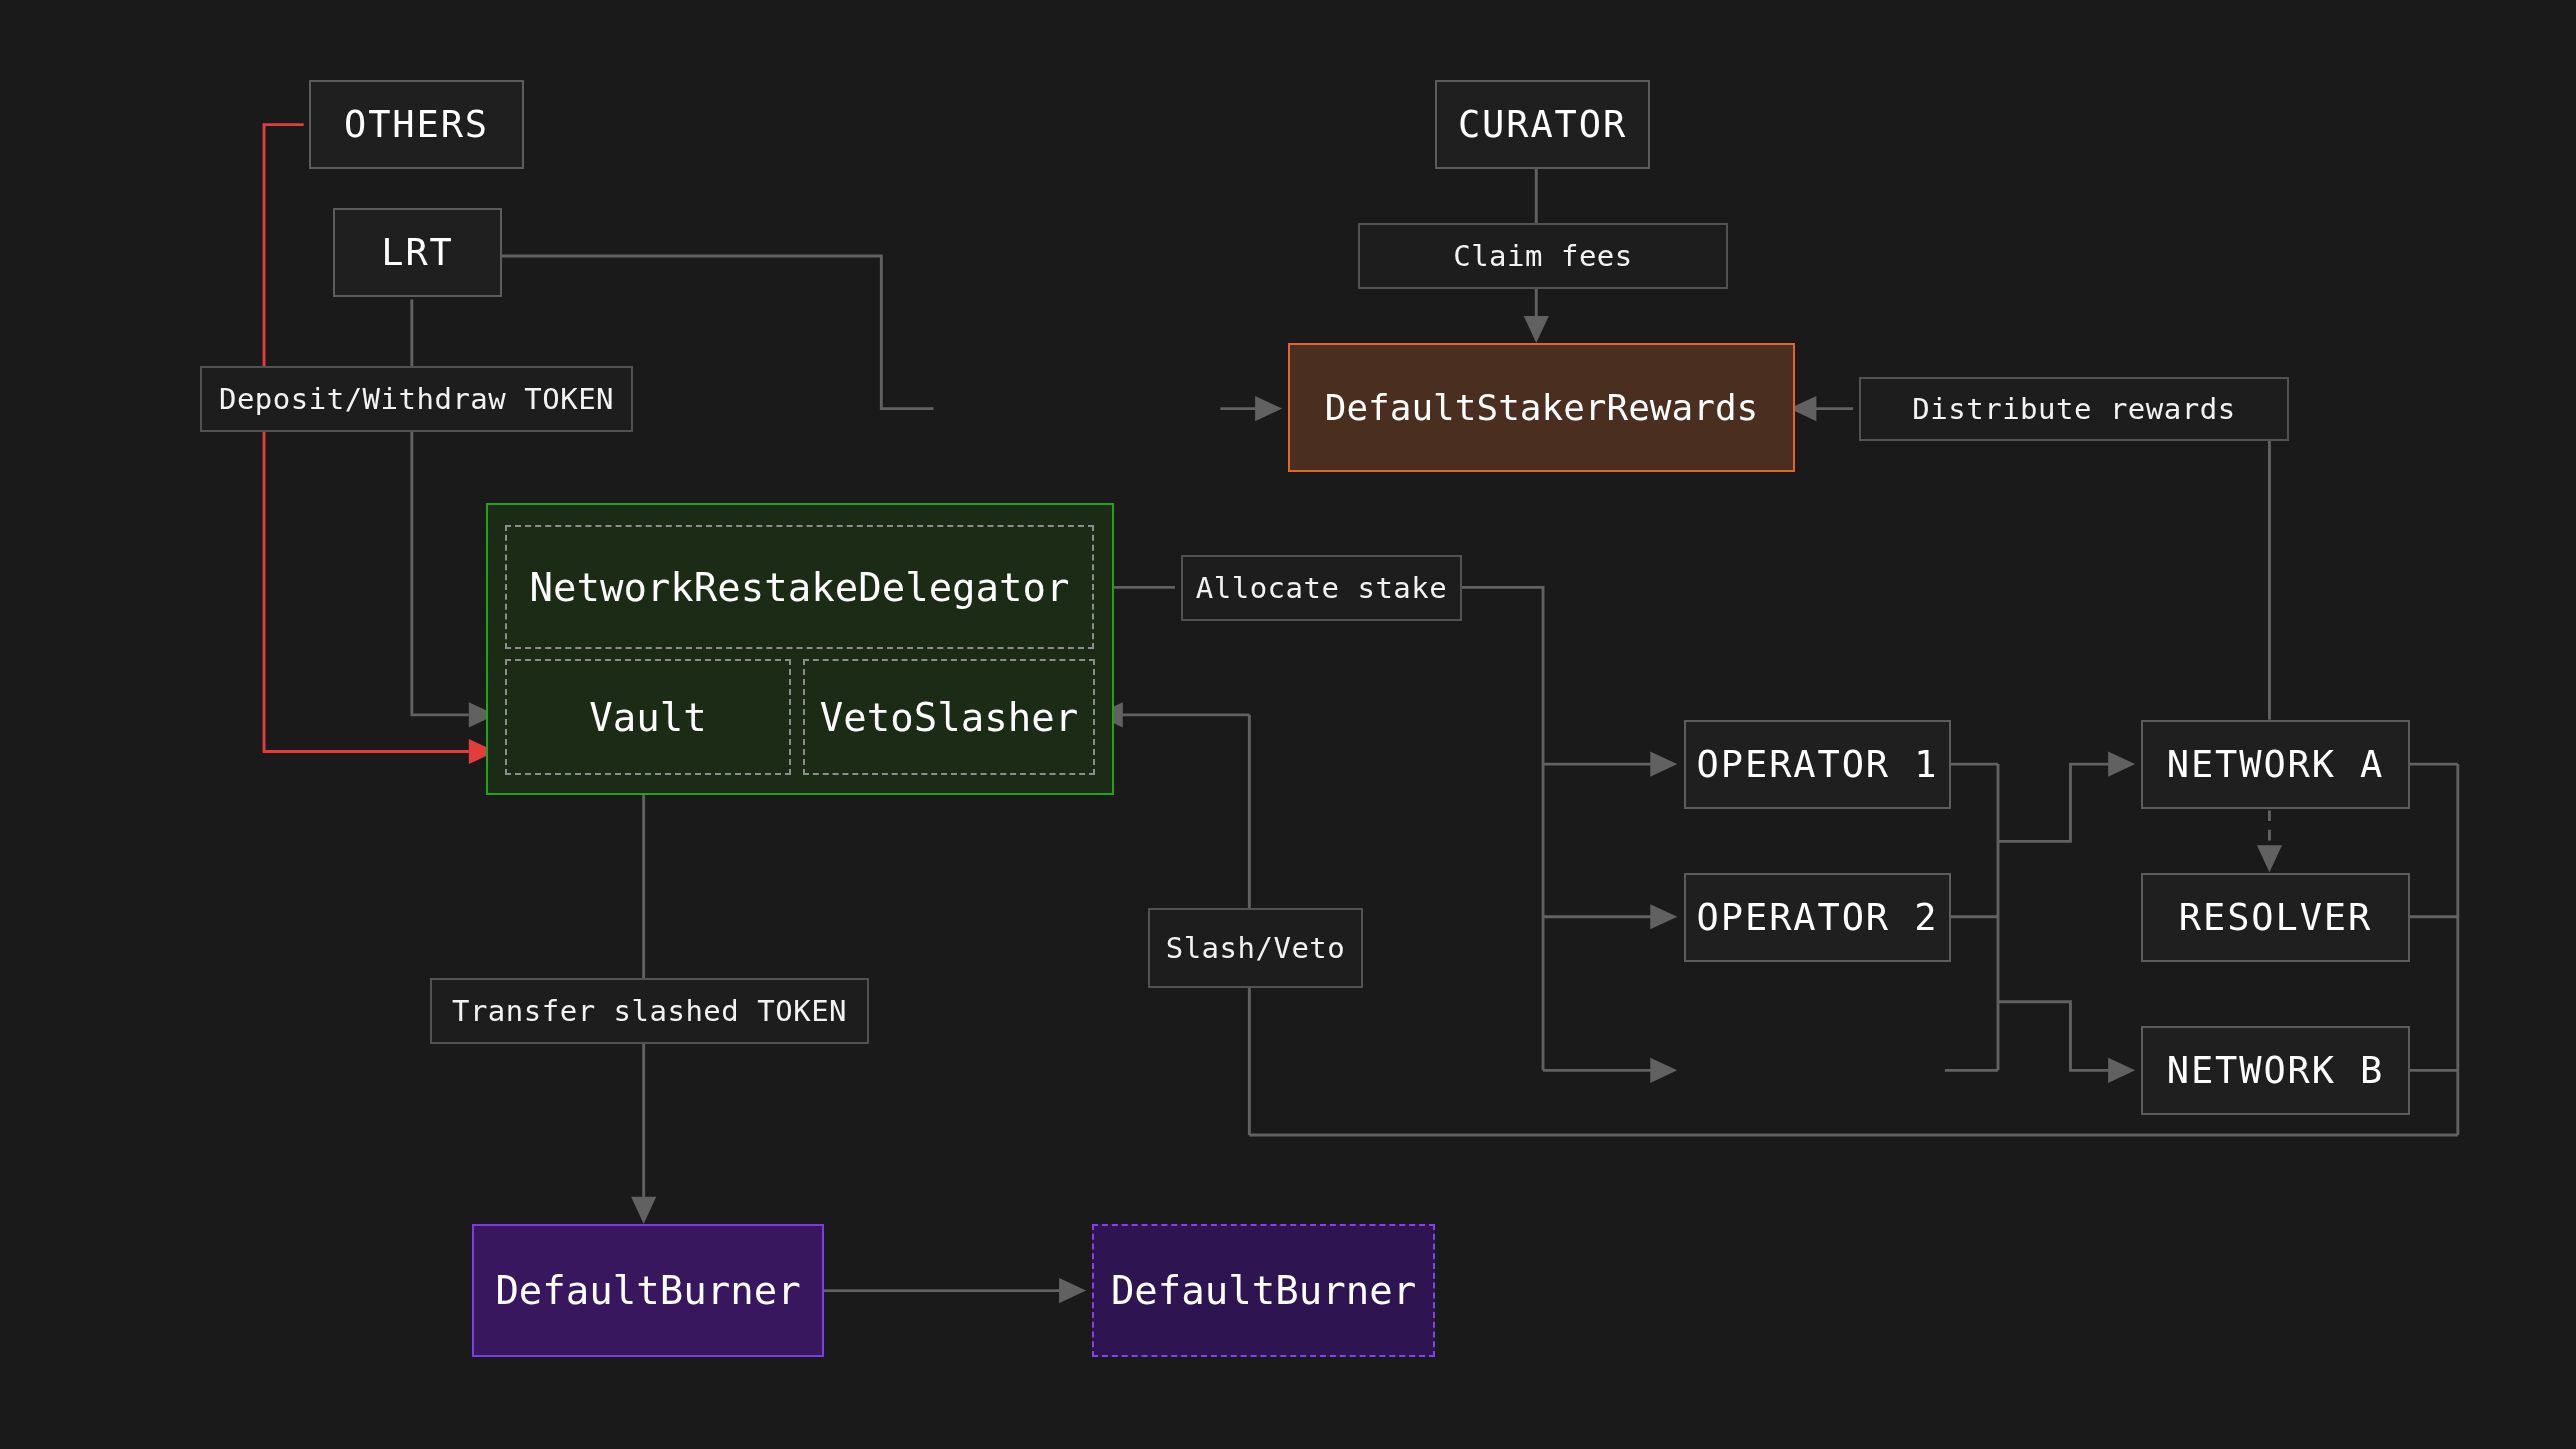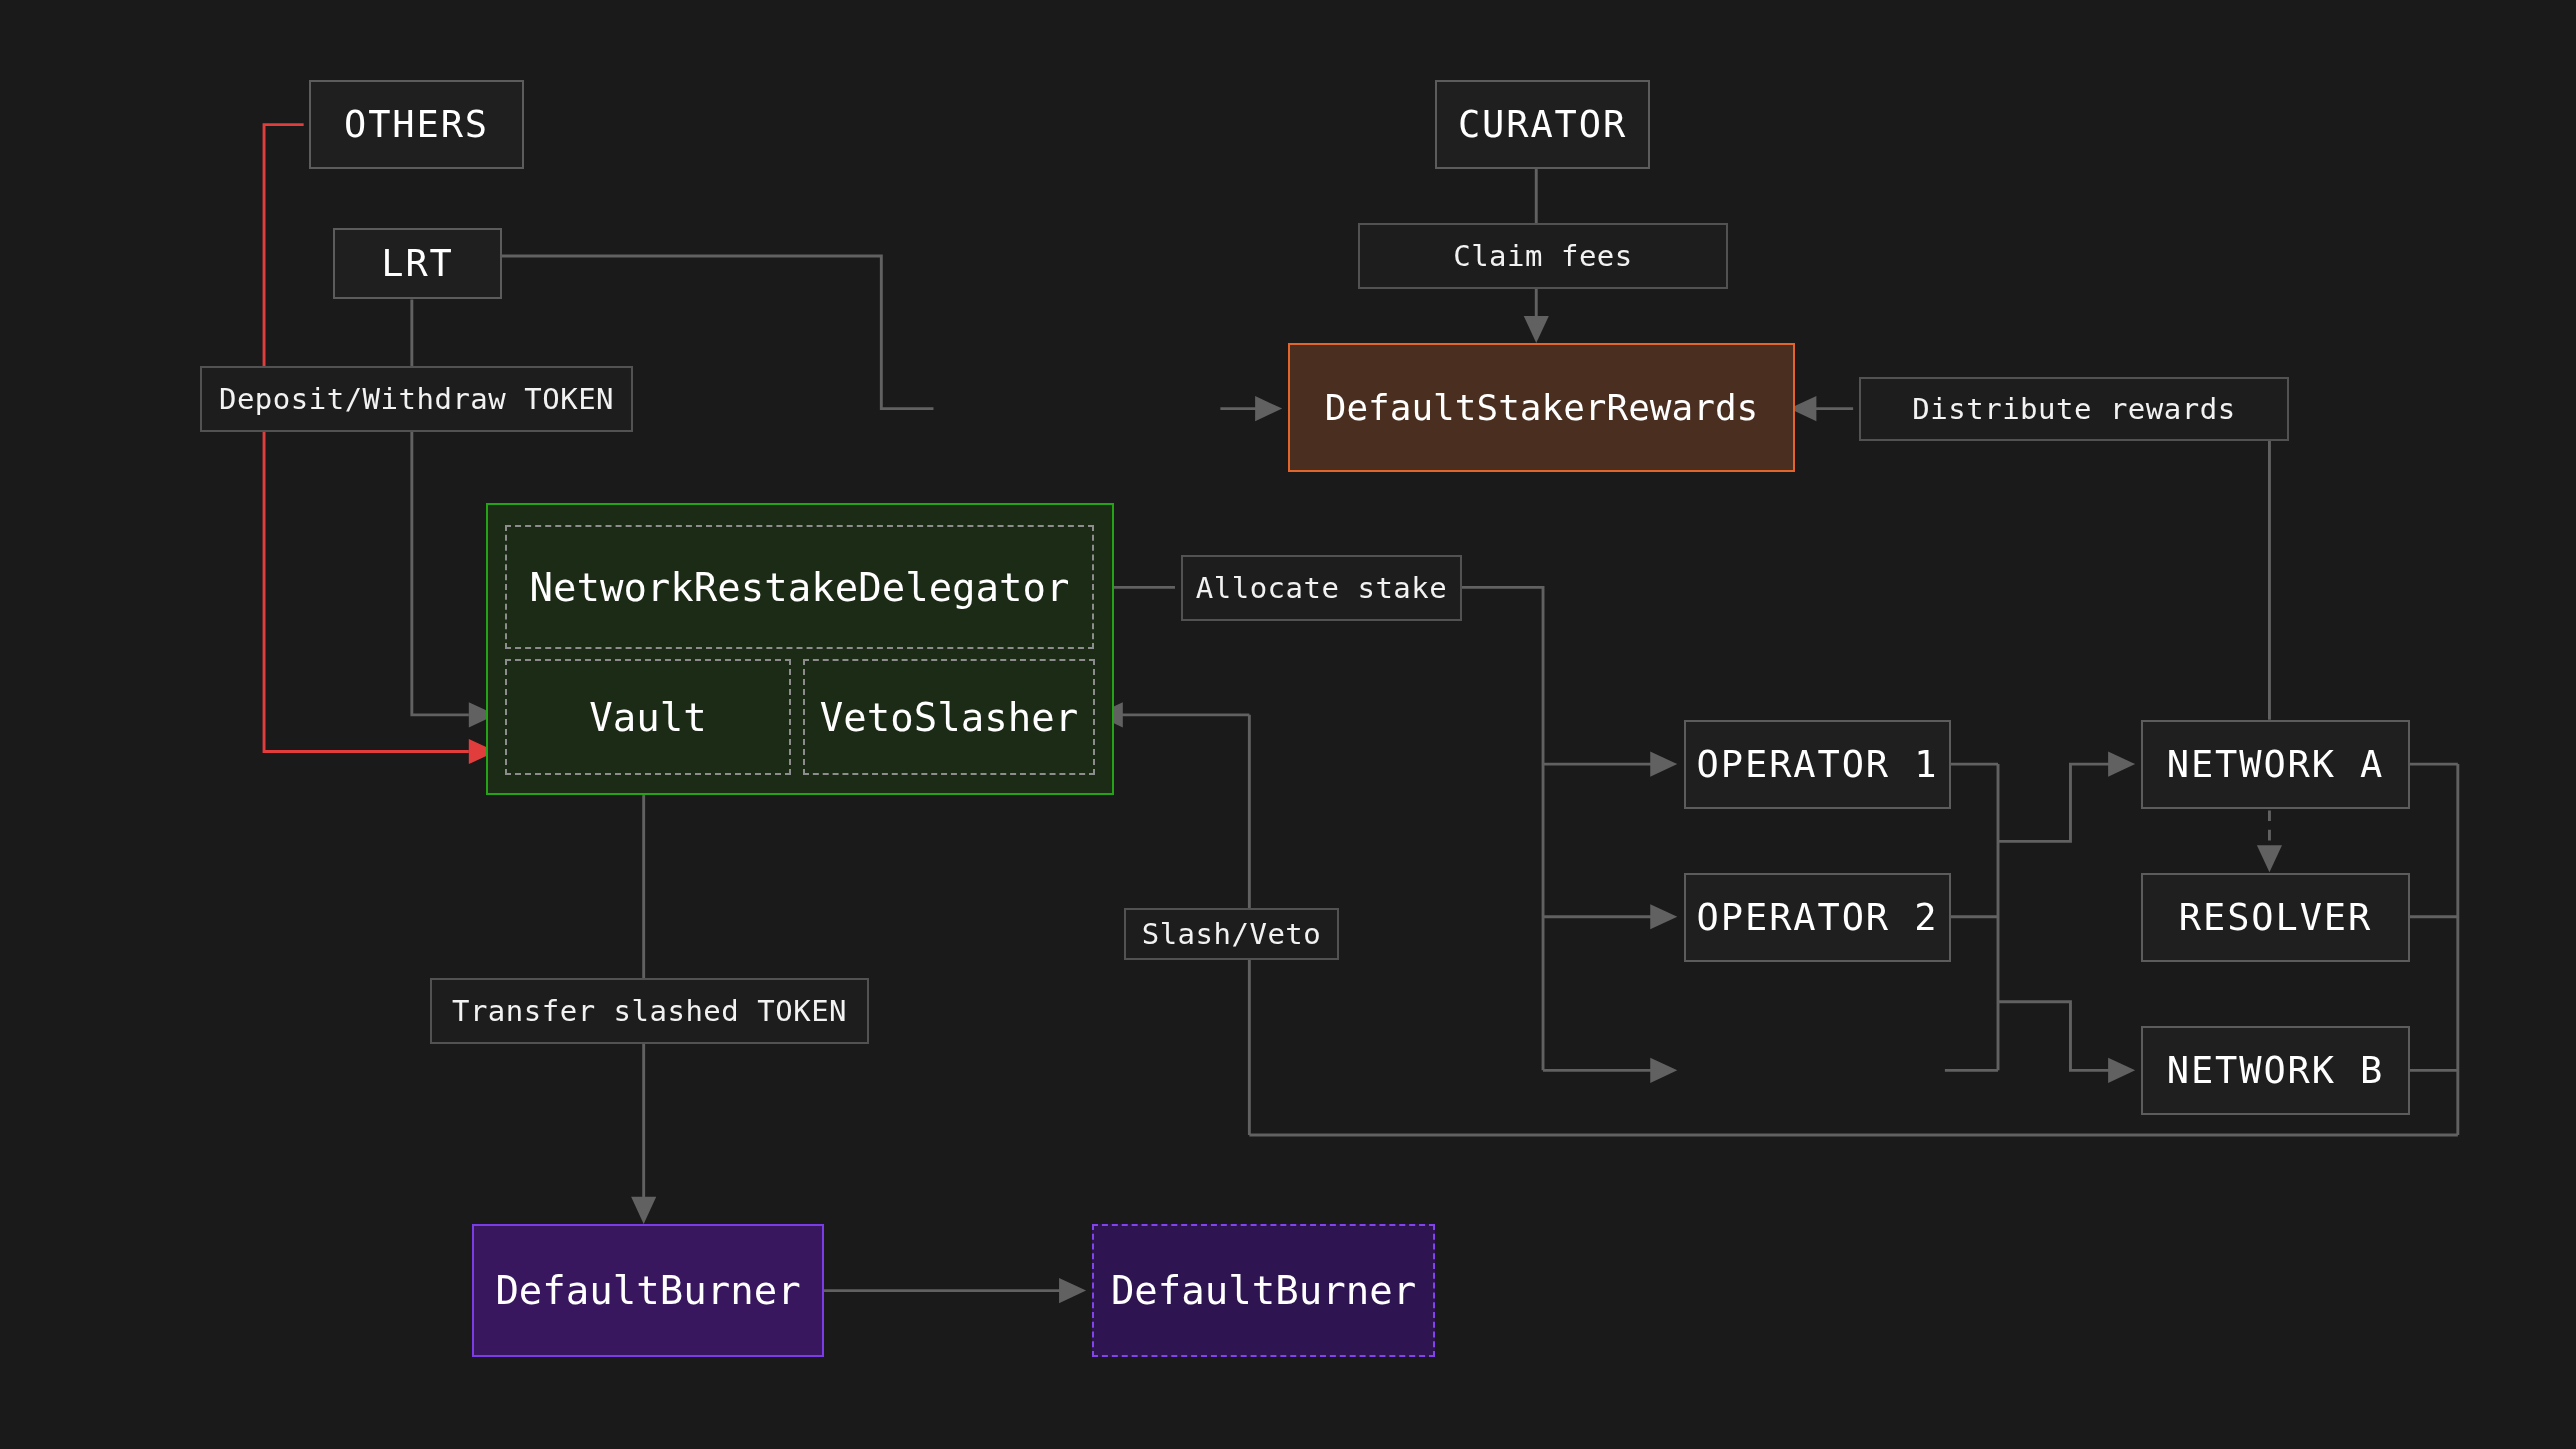--- a/index.html
+++ b/index.html
@@ -106,21 +106,21 @@
       <polygon points="666,1267 653,1239 679,1239"></polygon>
       <polygon points="1124,1336 1096,1323 1096,1349"></polygon>
     </g>
 
     <polygon points="513,778 485,765 485,791" fill="#e23d3d"></polygon>
   </svg>
 
   <div class="box node" style="left:303px;top:80px;width:215px;height:89px">
     <span>OTHERS</span>
   </div>
-  <div class="box node" style="left:327px;top:228px;width:169px;height:71px">
+  <div class="box node" style="left:327px;top:208px;width:169px;height:89px">
     <span>LRT</span>
   </div>
   <div class="box label" style="left:194px;top:366px;width:433px;height:66px">
     <span>Deposit/Withdraw TOKEN</span>
   </div>
 
   <div class="box node" style="left:1429px;top:80px;width:215px;height:89px">
     <span>CURATOR</span>
   </div>
   <div class="box label" style="left:1352px;top:223px;width:370px;height:66px">
@@ -157,21 +157,21 @@
   <div class="box node" style="left:2135px;top:720px;width:269px;height:89px">
     <span>NETWORK A</span>
   </div>
   <div class="box node" style="left:2135px;top:873px;width:269px;height:89px">
     <span>RESOLVER</span>
   </div>
   <div class="box node" style="left:2135px;top:1026px;width:269px;height:89px">
     <span>NETWORK B</span>
   </div>
 
-  <div class="box label" style="left:1118px;top:908px;width:215px;height:52px">
+  <div class="box label" style="left:1142px;top:908px;width:215px;height:80px">
     <span>Slash/Veto</span>
   </div>
   <div class="box label" style="left:424px;top:978px;width:439px;height:66px">
     <span>Transfer slashed TOKEN</span>
   </div>
 
   <div class="box purple-node" style="left:466px;top:1224px;width:352px;height:133px">
     <span>DefaultBurner</span>
   </div>
   <div class="box purple-dashed-node" style="left:1086px;top:1224px;width:343px;height:133px">

